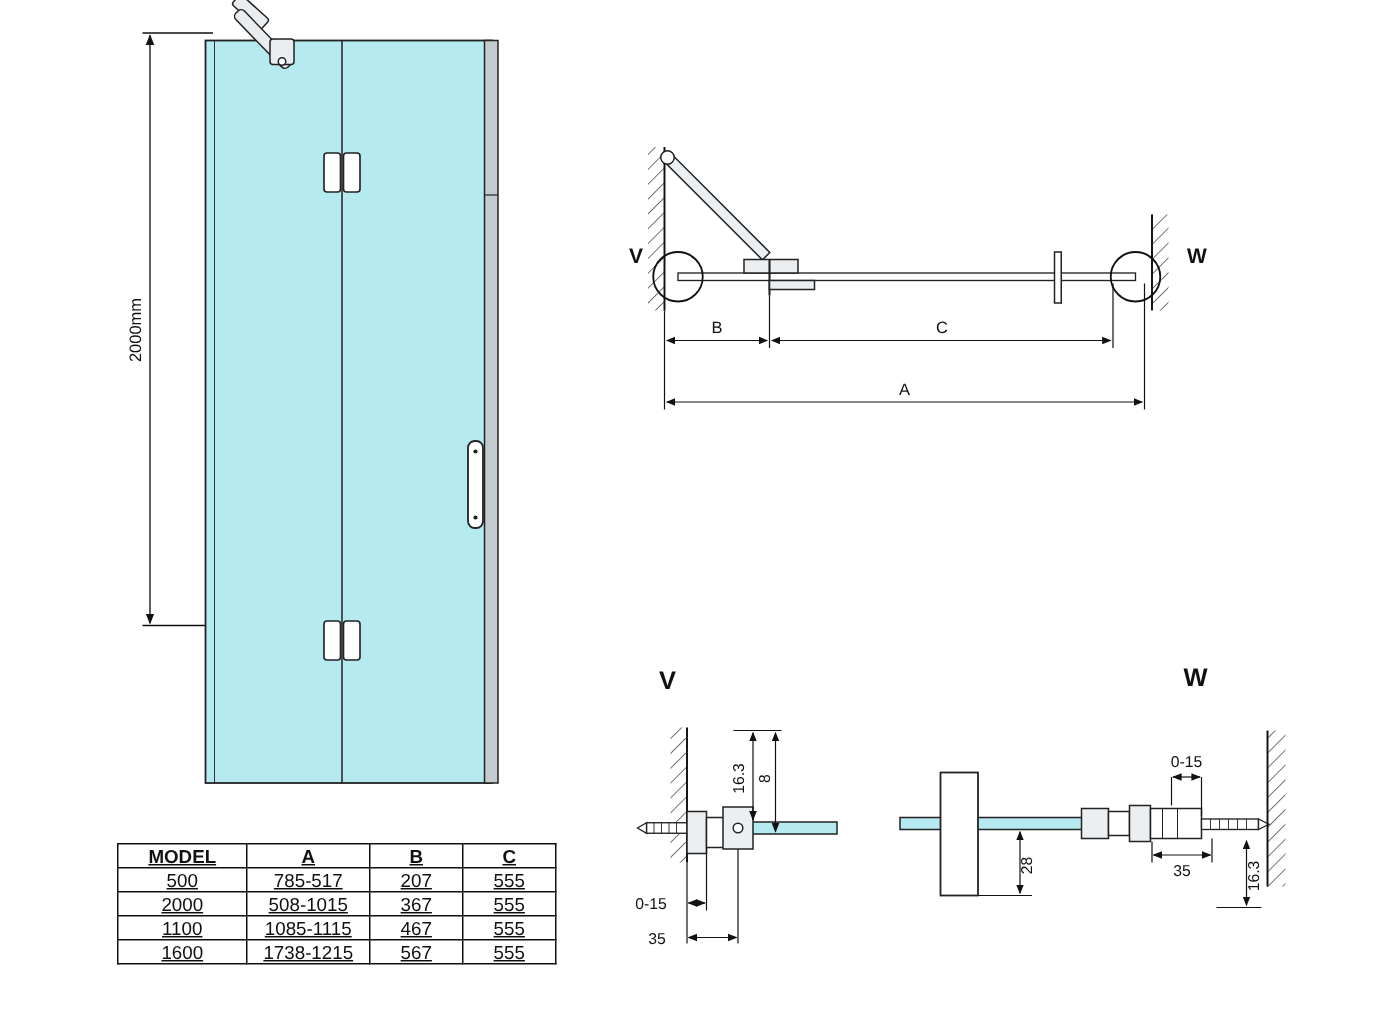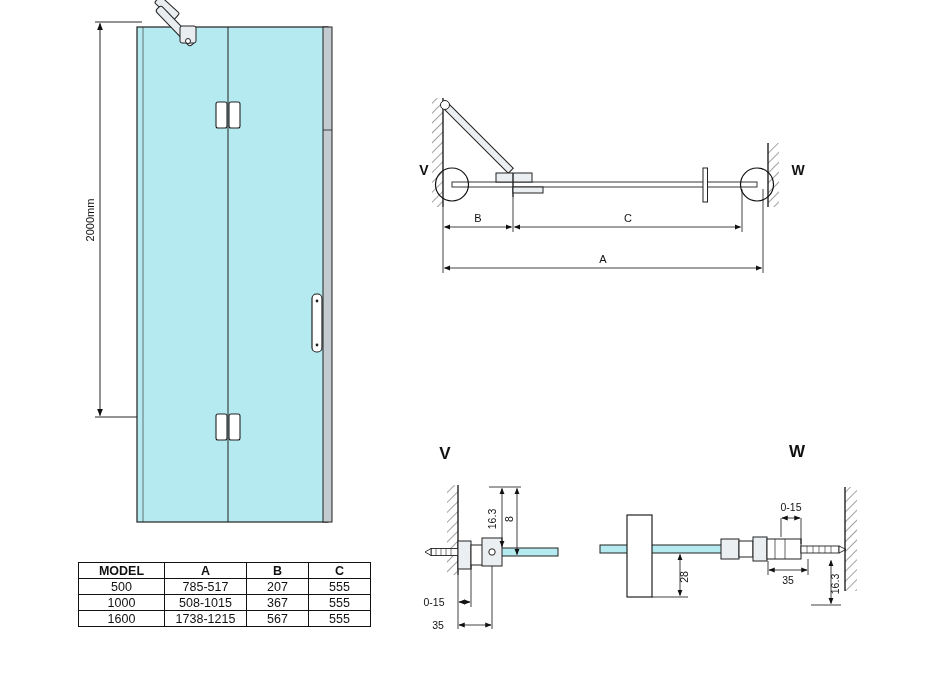--- a/index.html
+++ b/index.html
@@ -243,40 +243,46 @@
 
       <line x1="226" y1="170" x2="256" y2="170"></line>
       <line x1="246" y1="125.5" x2="246" y2="168.5" marker-start="url(#arrW)" marker-end="url(#arrW)"></line>
     </g>
     <text class="dim-text-sm" x="206" y="76" text-anchor="middle">0-15</text>
     <text class="dim-text-sm" x="203" y="149" text-anchor="middle">35</text>
     <text class="dim-text-sm" x="103" y="142" text-anchor="middle" transform="rotate(-90 103 142)">28</text>
     <text class="dim-text-sm" x="254" y="149" text-anchor="middle" transform="rotate(-90 254 149)">16.3</text>
   </svg>
 
-  <table class="size abs" style="left:78px; top:562px;">
+  <table class="size abs" style="left:78px; top:562px;text-decoration:underline;">
     <thead>
       <tr>
         <th style="width:86px">MODEL</th>
         <th style="width:82px">A</th>
         <th style="width:62px">B</th>
         <th style="width:62px">C</th>
       </tr>
     </thead>
     <tbody>
       <tr>
         <td>500</td>
         <td>785-517</td>
         <td>207</td>
         <td>555</td>
       </tr>
       <tr>
-        <td>1000</td>
+        <td>2000</td>
         <td>508-1015</td>
         <td>367</td>
+        <td>555</td>
+      </tr>
+      <tr>
+        <td>1100</td>
+        <td>1085-1115</td>
+        <td>467</td>
         <td>555</td>
       </tr>
       <tr>
         <td>1600</td>
         <td>1738-1215</td>
         <td>567</td>
         <td>555</td>
       </tr>
     </tbody>
   </table>

